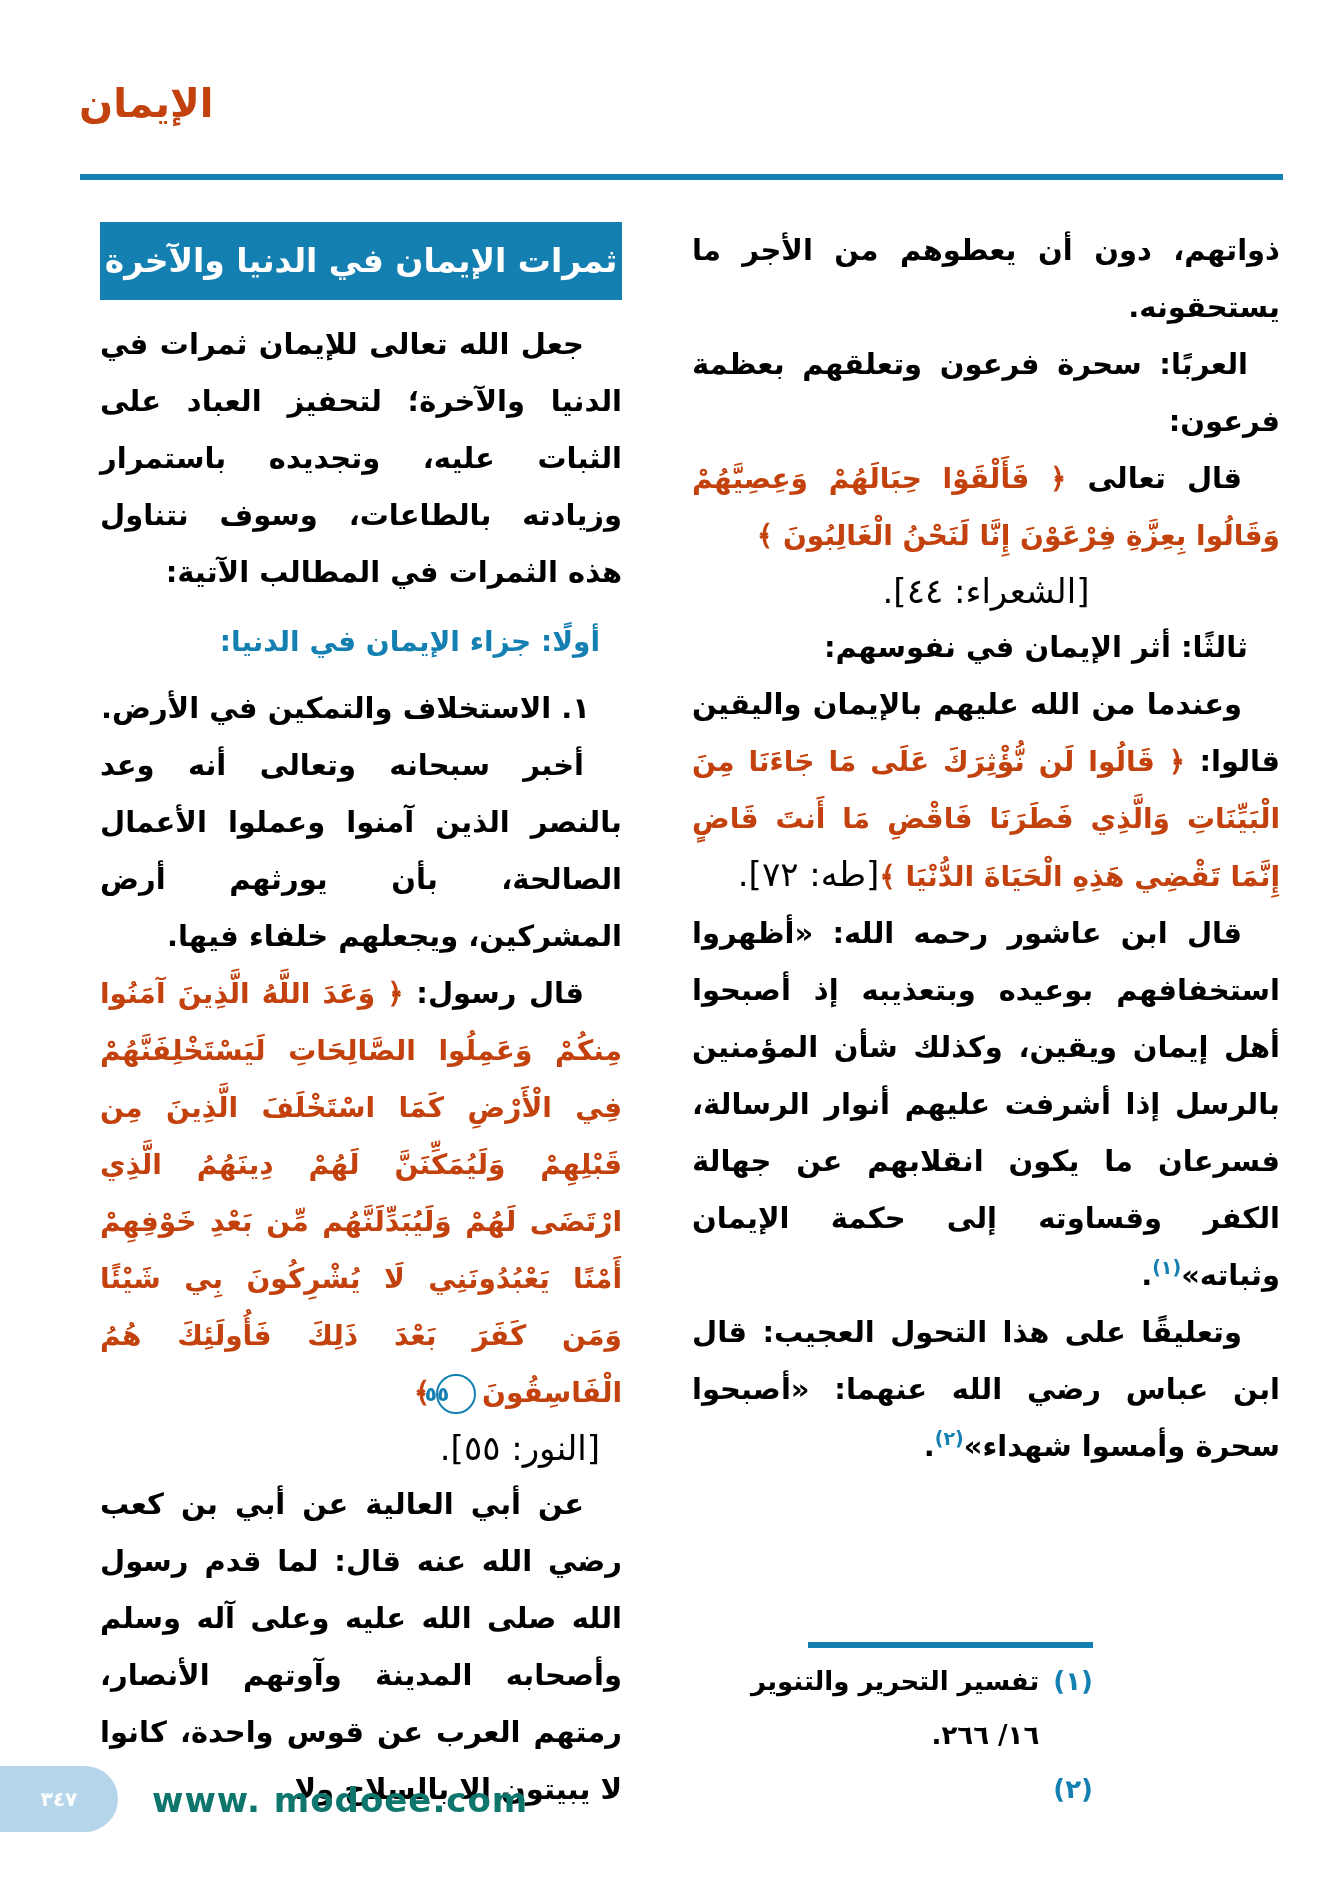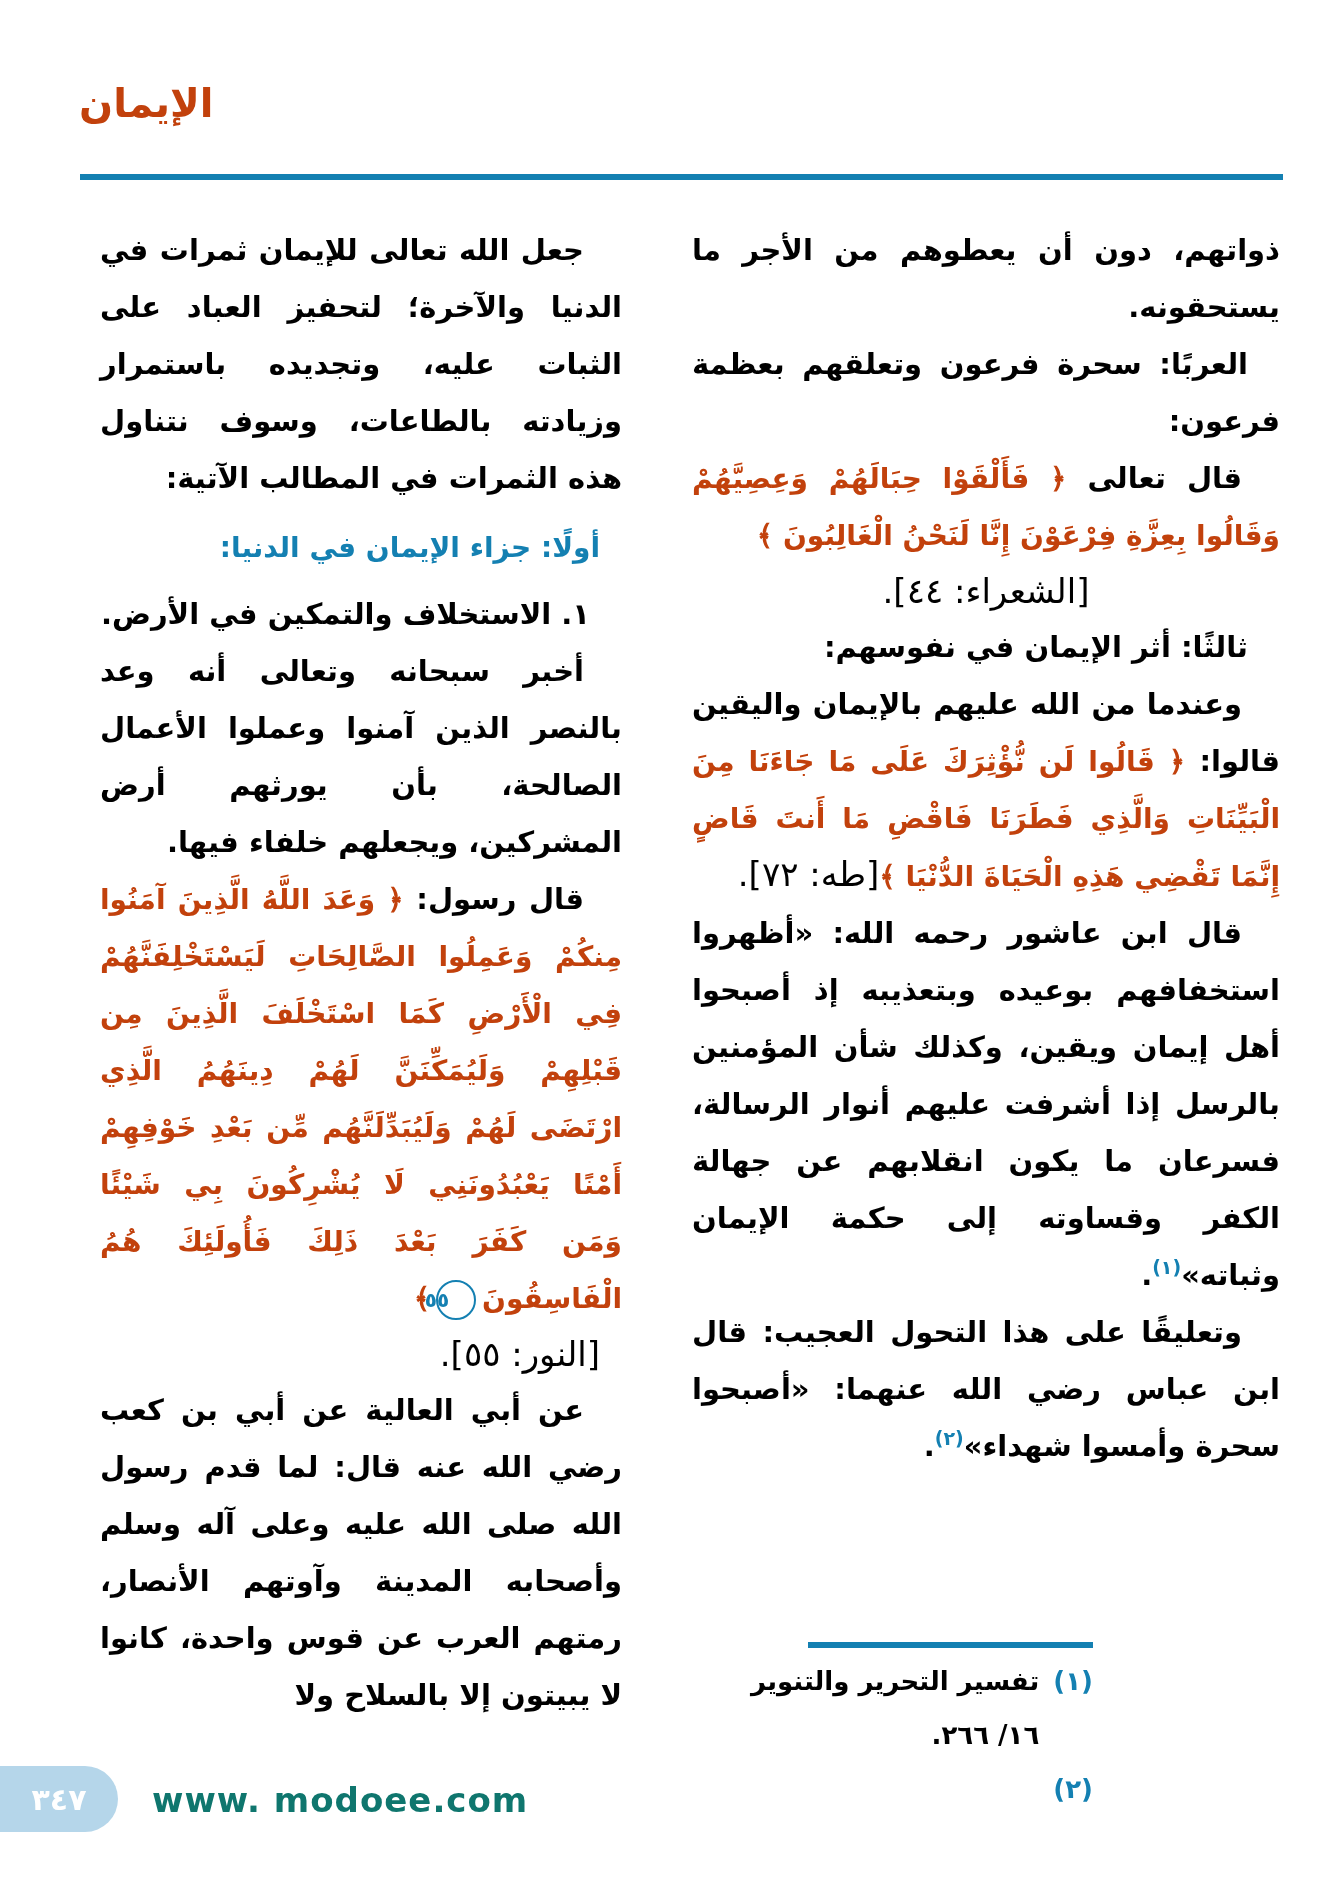--- a/index.html
+++ b/index.html
@@ -71,21 +71,21 @@
     font-size:26px; font-weight:bold; line-height:54px;
   }
   .fn-num { color:#1480B2; white-space:nowrap; }
   .fn-text { color:#000; }
   
   .page-badge {
     position:absolute; left:0; top:1766px;
     width:118px; height:66px;
     background:#B5D6EA; border-radius:0 33px 33px 0;
     display:flex; align-items:center; justify-content:center;
-    color:#ffffff; font-size:30px; font-weight:bold;
+    color:#ffffff; font-size:20px; font-weight:bold;
   }
   .website {
     position:absolute; left:152px; top:1780px;
     color:#0f766e; font-size:34px; font-weight:bold;
     letter-spacing:1px;
   }
 </style>
 </head>
 <body>
 
@@ -109,20 +109,21 @@
 
       <p class="para"><span>وعندما من الله عليهم بالإيمان واليقين قالوا:</span>
         <span class="quran">﴿ قَالُوا لَن نُّؤْثِرَكَ عَلَى مَا جَاءَنَا مِنَ الْبَيِّنَاتِ وَالَّذِي فَطَرَنَا فَاقْضِ مَا أَنتَ قَاضٍ إِنَّمَا تَقْضِي هَذِهِ الْحَيَاةَ الدُّنْيَا ﴾</span><span class="ref">[طه: ٧٢].</span></p>
 
       <p class="para"><span>قال ابن عاشور رحمه الله: «أظهروا استخفافهم بوعيده وبتعذيبه إذ أصبحوا أهل إيمان ويقين، وكذلك شأن المؤمنين بالرسل إذا أشرفت عليهم أنوار الرسالة، فسرعان ما يكون انقلابهم عن جهالة الكفر وقساوته إلى حكمة الإيمان وثباته»</span><sup class="fn-marker">(١)</sup><span>.</span></p>
 
       <p class="para"><span>وتعليقًا على هذا التحول العجيب: قال ابن عباس رضي الله عنهما: «أصبحوا سحرة وأمسوا شهداء»</span><sup class="fn-marker">(٢)</sup><span>.</span></p>
     </div>
 
     <div class="col col-left">
+      <div class="title-box">ثمرات الإيمان في الدنيا والآخرة</div>
 
       <p class="para">جعل الله تعالى للإيمان ثمرات في الدنيا والآخرة؛ لتحفيز العباد على الثبات عليه، وتجديده باستمرار وزيادته بالطاعات، وسوف نتناول هذه الثمرات في المطالب الآتية:</p>
 
       <p class="heading-blue">أولًا: جزاء الإيمان في الدنيا:</p>
 
       <p class="heading-black">١. الاستخلاف والتمكين في الأرض.</p>
 
       <p class="para">أخبر سبحانه وتعالى أنه وعد بالنصر الذين آمنوا وعملوا الأعمال الصالحة، بأن يورثهم أرض المشركين، ويجعلهم خلفاء فيها.</p>
 
       <p class="para"><span>قال رسول:</span>

